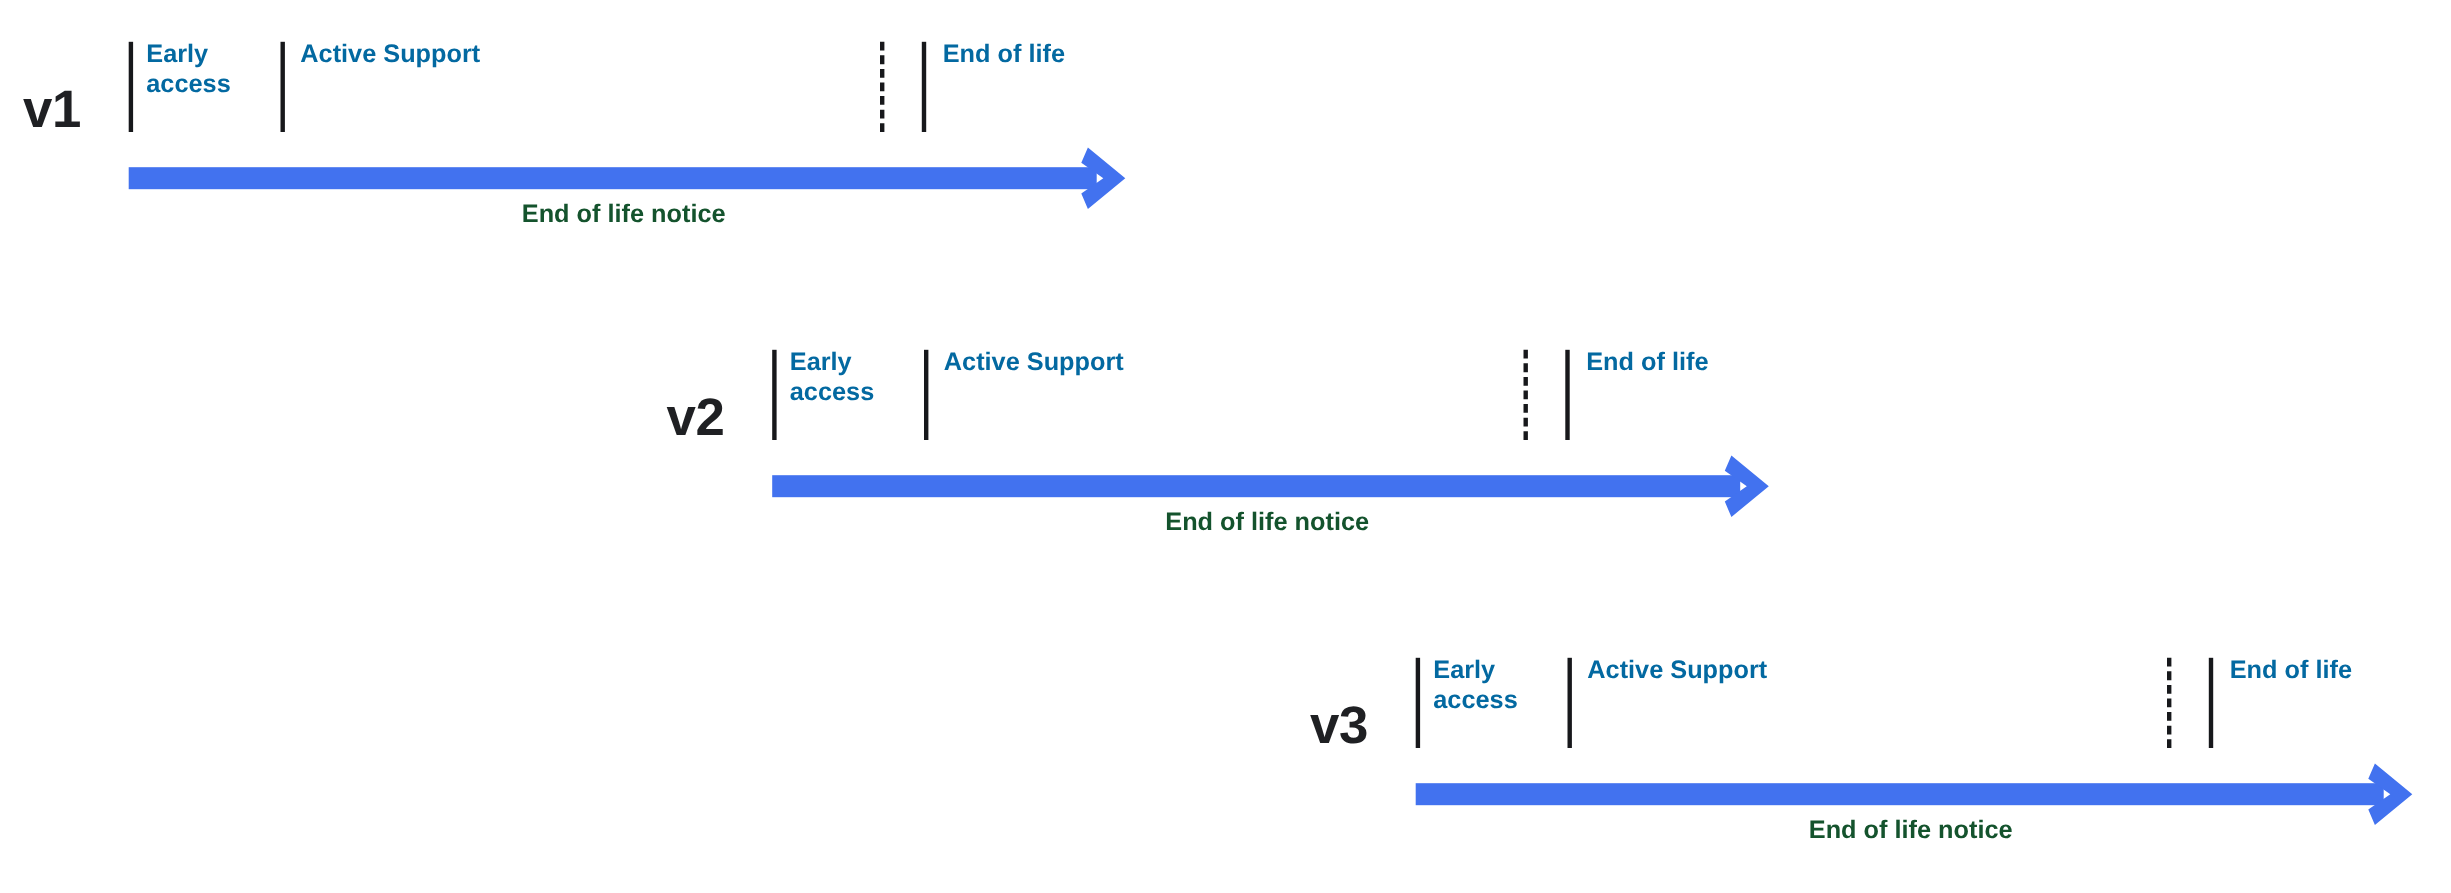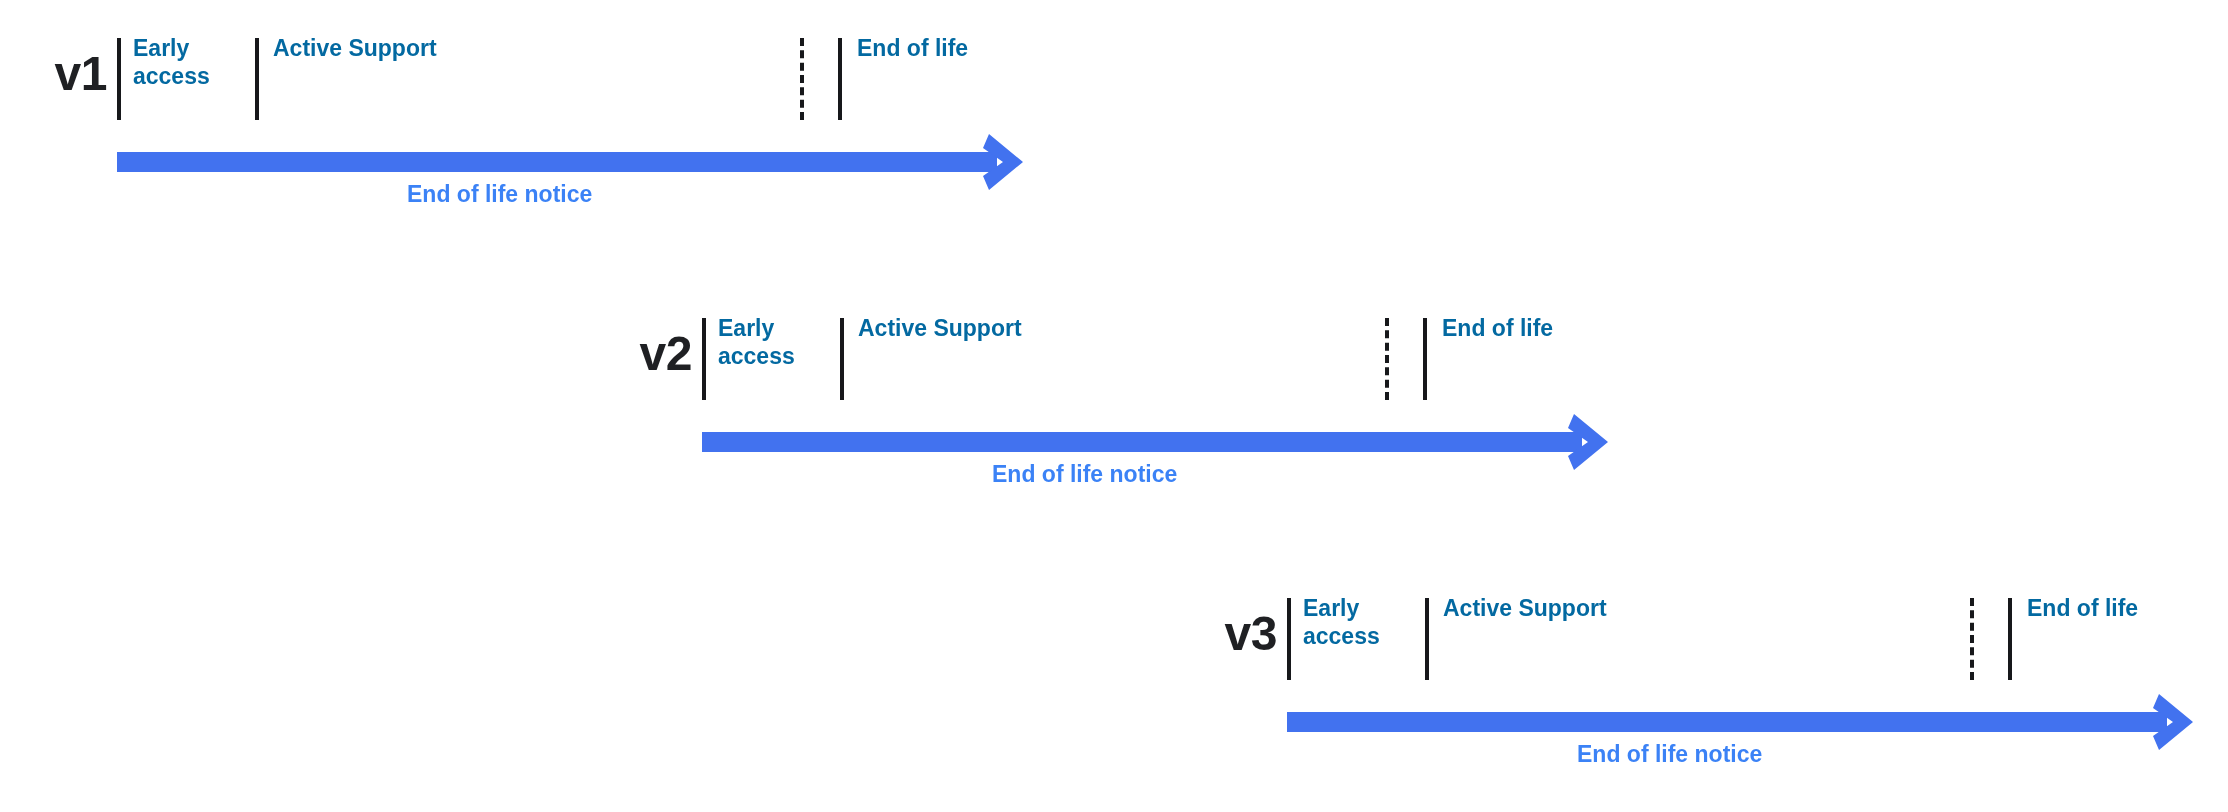--- a/index.html
+++ b/index.html
@@ -24,23 +24,22 @@
   .timeline {
     position: absolute;
     width: 1000px;
     height: 240px;
   }
 
   
   .version-label {
     position: absolute;
     left: -96px;
-    top: 30px;
+    top: 56px;
     width: 86px;
-    text-align: right;
     font-size: 48px;
     font-weight: 700;
     line-height: 1;
     color: #1f2023;
     letter-spacing: -0.5px;
   }
 
   
   .divider {
     position: absolute;
@@ -83,23 +82,23 @@
     overflow: visible;
   }
   .arrow-head svg { display: block; overflow: visible; }
 
   
   .notice-label {
     position: absolute;
     font-size: 23px;
     font-weight: 700;
     line-height: 1.2;
-    color: #3b82f6;
+    color: #14532d;
     white-space: nowrap;
-    text-align: left;
+    text-align: center;
   }
 </style>
 </head>
 <body>
 
 <div id="canvas">
 
   <div class="timeline" id="tl-1" style="left:117px; top:20px; --accent:#4272EF;">
 
     <div class="version-label">v1</div>

